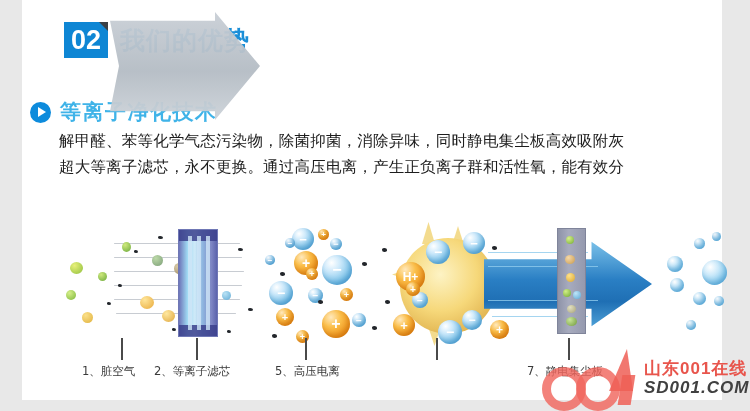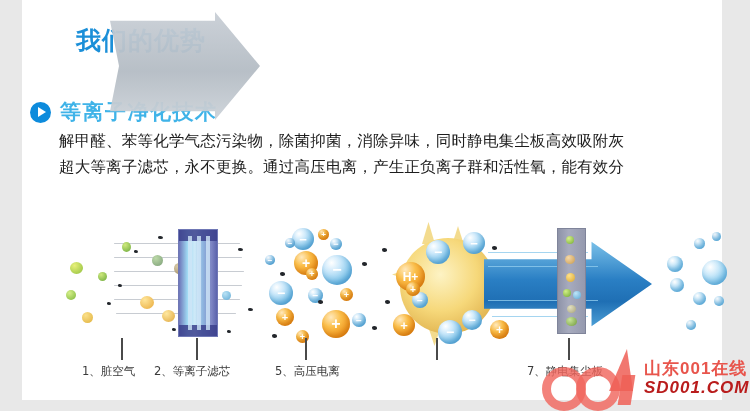--- a/index.html
+++ b/index.html
@@ -108,28 +108,32 @@
   .cap-lbl{position:absolute;font-size:11.5px;color:#3a3a3a;white-space:nowrap;
            font-family:"DejaVu Sans","Liberation Sans",sans-serif;}
   
   .wm{position:absolute;right:2px;bottom:0px;width:212px;height:66px;pointer-events:none;}
   .wm .ring{position:absolute;border-radius:50%;border:9px solid #f0665e;opacity:.82;}
   .wm .arrow{position:absolute;left:76px;top:4px;width:0;height:0;
       border-left:12px solid transparent;border-right:12px solid transparent;border-bottom:42px solid #ee5f56;
       opacity:.85;transform:skewX(-8deg);}
   .wm .arrow-tail{position:absolute;left:84px;top:30px;width:13px;height:30px;background:#ee5f56;opacity:.85;transform:skewX(-9deg);}
   .wm-cn{position:absolute;left:108px;top:12px;font-size:17px;font-weight:bold;color:#e8554c;letter-spacing:1px;white-space:nowrap;}
-  .wm-en{position:absolute;left:108px;top:33px;font-size:17px;font-weight:bold;font-style:italic;color:#b91c1c;letter-spacing:1px;white-space:nowrap;font-family:"Liberation Sans",sans-serif;}
+  .wm-en{position:absolute;left:108px;top:33px;font-size:17px;font-weight:bold;font-style:italic;color:#404040;letter-spacing:1px;white-space:nowrap;font-family:"Liberation Sans",sans-serif;}
 </style>
 </head>
 <body>
 
 <div id="page">
 
   <div class="hdr">
+    <div class="numbox">
+      <span>02</span>
+      <span class="fold"></span>
+    </div>
     <div class="hdr-title">我们的优势</div>
   </div>
 
   <div class="sub">
     <span class="playcirc">
       <span class="tri"></span>
     </span>
     <span class="sub-title">等离子净化技术</span>
   </div>
 

